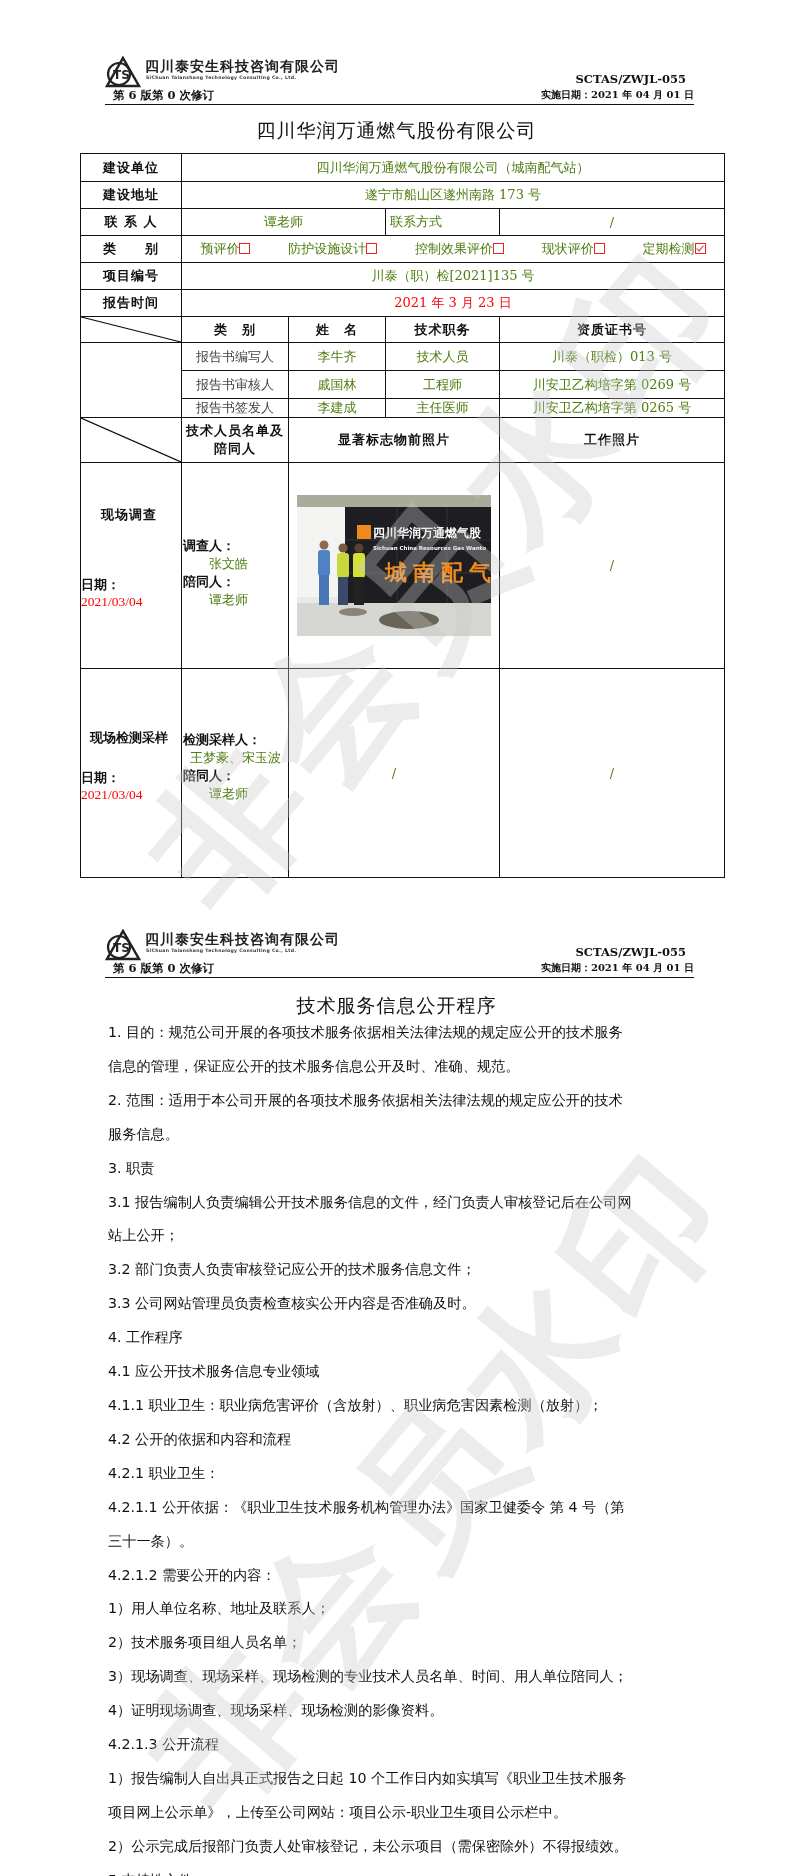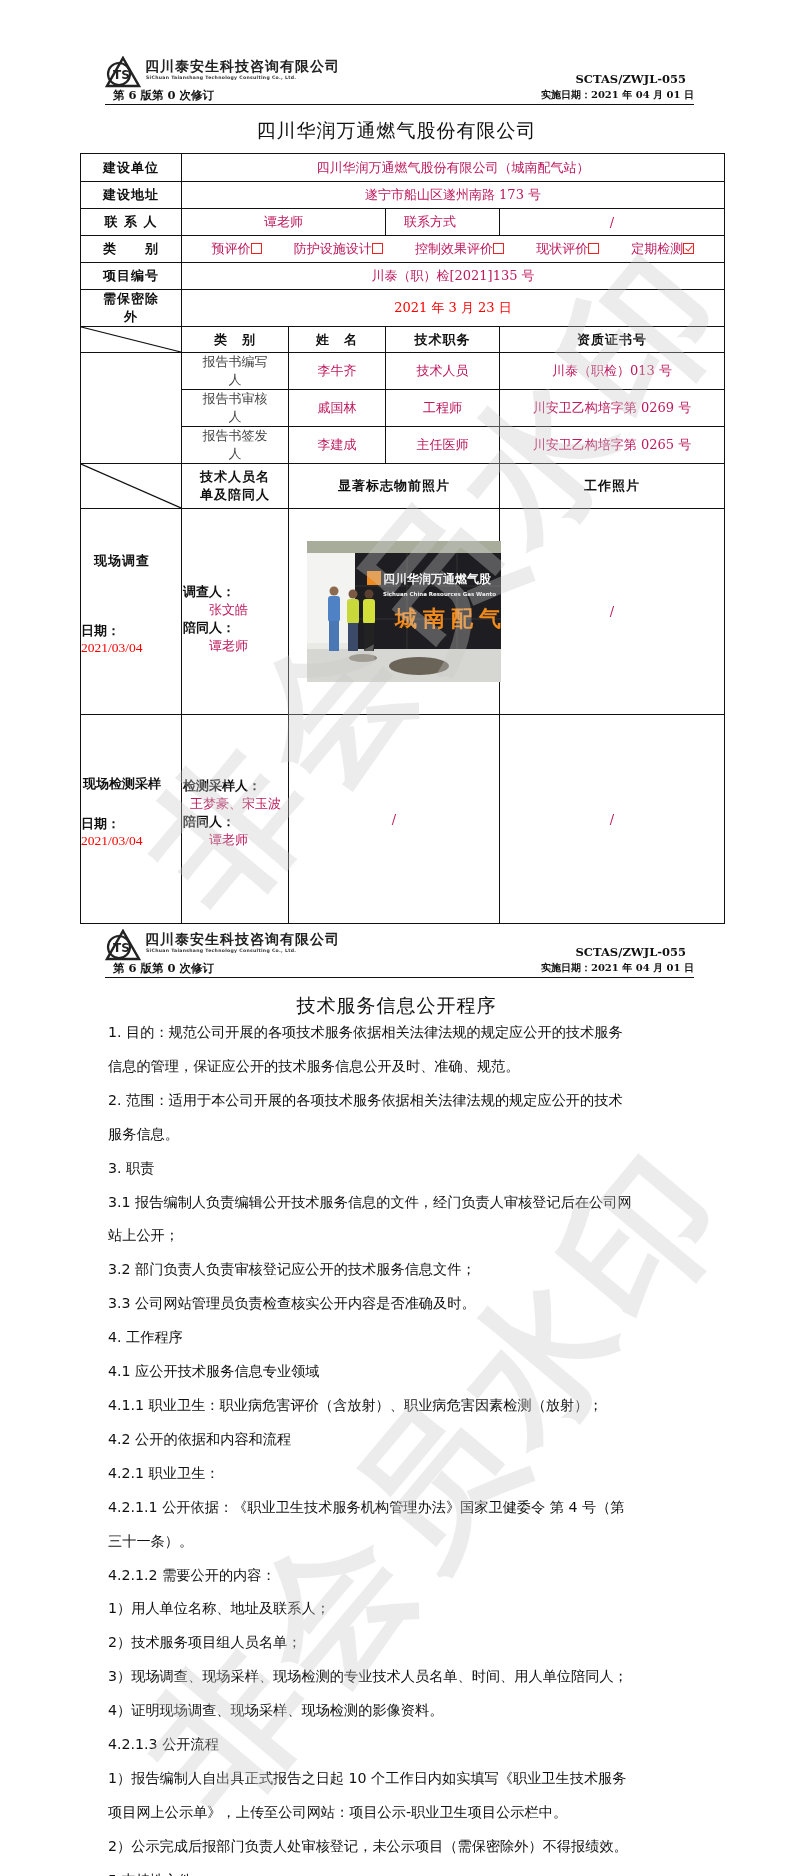--- a/index.html
+++ b/index.html
@@ -19,23 +19,23 @@
   .co-en { position: absolute; left: 41px; top: 19px; font-family: "DejaVu Sans", sans-serif; font-weight: bold; font-size: 4.6px; color: #333; letter-spacing: 0.3px; }
   .doc-code { position: absolute; right: 8px; top: 16px; font-size: 11.5px; font-weight: bold; }
   .version { position: absolute; left: 8px; top: 32px; font-size: 11.5px; font-weight: bold; }
   .impl-date { position: absolute; right: 0; top: 32px; font-size: 10px; font-weight: bold; }
   .hdr-rule { position: absolute; left: 0; right: 0; top: 48px; border-top: 1.5px solid #111; }
 
   .page-title { position: absolute; left: 0; width: 793px; text-align: center; font-size: 19px; letter-spacing: 1px; }
 
   
   table.form { position: absolute; left: 80px; top: 153px; width: 644px; border-collapse: collapse; table-layout: fixed; font-size: 13px; }
-  table.form td { border: 1.3px solid #111; text-align: center; vertical-align: middle; padding: 0 18px; }
+  table.form td { border: 1.3px solid #111; text-align: center; vertical-align: middle; padding: 0 4px; }
   .lbl { font-weight: bold; letter-spacing: 1px; }
-  .red { color: #be185d; }
+  .red { color: #4d7c0f; }
   .red-strong { color: #ff0000; }
   .gray { color: #444; }
   .diag { position: relative; padding: 0 !important; }
   .diag svg { position: absolute; left: 0; top: 0; width: 100%; height: 100%; }
   .cbx { display: inline-block; width: 11px; height: 11px; border: 1.2px solid #e22; vertical-align: -1px; margin-right: 9px; position: relative; }
   .cbx.checked::after { content: ""; position: absolute; left: 2.5px; top: 0px; width: 3px; height: 6px; border: solid #e22; border-width: 0 1.3px 1.3px 0; transform: rotate(40deg); }
   .cat-wrap { display: flex; justify-content: space-around; align-items: center; }
   .cell-left { text-align: left !important; }
   .photo { display: block; margin: 0 auto; width: 194px; height: 141px; position: relative; overflow: hidden; background: #c2410c; }
 
@@ -98,21 +98,21 @@
         <span><span>现状评价</span><span class="cbx"></span></span>
         <span><span>定期检测</span><span class="cbx checked" style="margin-right:0"></span></span>
       </div>
     </td>
   </tr>
   <tr style="height:27px">
     <td class="lbl">项目编号</td>
     <td colspan="4" class="red">川泰（职）检[2021]135 号</td>
   </tr>
   <tr style="height:27px">
-    <td class="lbl">需保密除外</td>
+    <td class="lbl">报告时间</td>
     <td colspan="4" class="red-strong">2021 年 3 月 23 日</td>
   </tr>
   <tr style="height:26px">
     <td class="diag">
       <svg preserveAspectRatio="none" viewBox="0 0 100 100">
             <line x1="0" y1="0" x2="100" y2="100" stroke="#111" stroke-width="1.2" vector-effect="non-scaling-stroke"></line>
           </svg>
     </td>
     <td class="lbl">类　别</td>
     <td class="lbl">姓　名</td>

